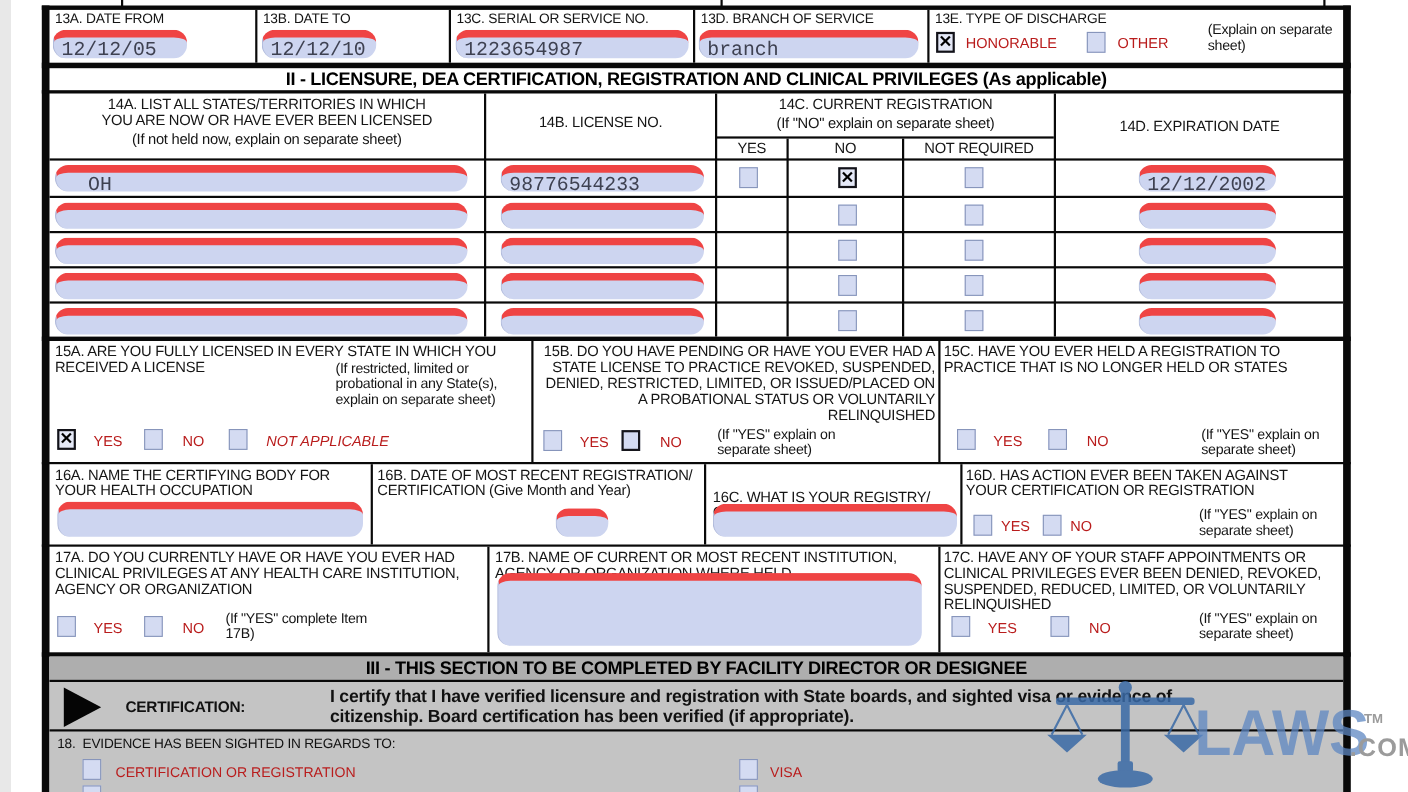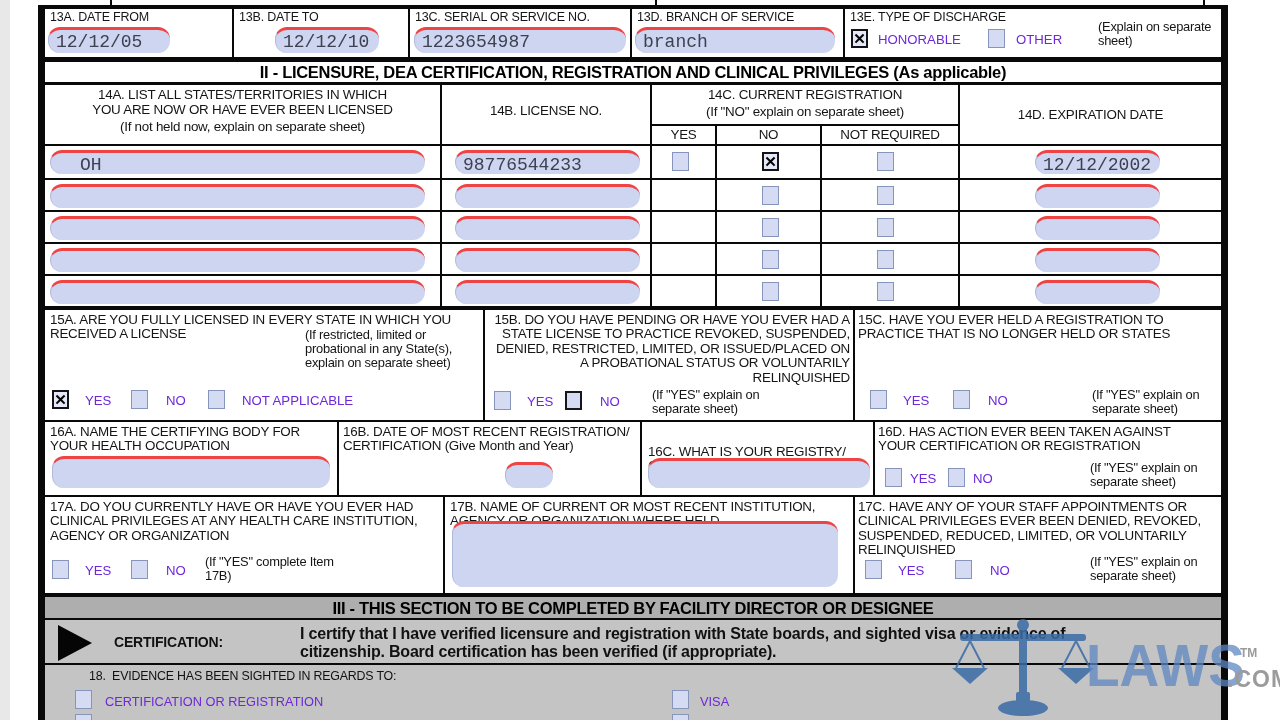--- a/index.html
+++ b/index.html
@@ -9,29 +9,29 @@
     background: #ffffff;
     font-family: "Liberation Sans", sans-serif;
     color: #111;
     overflow: hidden;
   }
   .abs { position: absolute; }
   .lbl { position:absolute; font-size:12.5px; letter-spacing:-0.2px; white-space:nowrap; color:#151515; }
   .q   { position:absolute; font-size:13.4px; line-height:14.4px; letter-spacing:-0.25px; color:#151515; }
   .qc  { text-align:center; }
   .note{ font-size:12.9px; line-height:14px; }
-  .field { position:absolute; background:#cdd5f0; border-top:3px solid #ef4444; border-left:1px solid #b0badb;border-radius:12px; }
+  .field { position:absolute; background:#cdd5f0; border-top:7px solid #ef4444; border-left:1px solid #b0badb;border-radius:12px; }
   .val { font-family:"Liberation Mono","DejaVu Sans Mono",monospace; font-size:18px; color:#3e4151; padding:2px 0 0 7px; white-space:nowrap; overflow:hidden; }
   .cb { position:absolute; width:17px; height:19px; background:#d4dbf2; border:1.5px solid #8795bb; }
   .cb.checked { border:2px solid #121218; background:#e4e8f7; }
   .cb.checked::after { content:"\2715"; position:absolute; left:0; right:0; top:0; bottom:0;
       display:flex; align-items:center; justify-content:center;
       font-size:15px; font-weight:700; color:#000; line-height:1; }
   .cb.focusbox { border:2px solid #16161c; }
-  .cblabel { position:absolute; font-size:13.2px; white-space:nowrap; color:#6d28d9; }
+  .cblabel { position:absolute; font-size:13.2px; white-space:nowrap; color:#b91c1c; }
   .vline, .hline { position:absolute; background:#090909; }
   .sechdr { position:absolute; font-weight:bold; font-size:16.5px; letter-spacing:-0.3px; text-align:center; color:#000; }
   .grey { background:#c4c4c4; }
   .tri { position:absolute; width:0; height:0; border-top:18px solid transparent; border-bottom:18px solid transparent; border-left:34px solid #050505; }
   .wm { position:absolute; z-index:6; }
 </style>
 </head>
 <body>
 
 <div class="abs" style="left:0;top:0;width:10px;height:720px;background:#e8e8e8;"></div>
@@ -42,21 +42,21 @@
 
 <div class="hline" style="left:38px;top:5px;width:1190px;height:4px;"></div>
 <div class="vline" style="left:38px;top:5px;width:7px;height:715px;"></div>
 <div class="vline" style="left:1221px;top:5px;width:7px;height:715px;"></div>
 
 <div class="lbl" style="left:50px;top:10px;">13A. DATE FROM</div>
 <div class="field val" style="left:48px;top:27px;width:122px;height:26px;">12/12/05</div>
 
 <div class="vline" style="left:232px;top:9px;width:2px;height:48px;"></div>
 <div class="lbl" style="left:239px;top:10px;">13B. DATE TO</div>
-<div class="field val" style="left:238px;top:27px;width:104px;height:26px;margin-left:37px;">12/12/10</div>
+<div class="field val" style="left:238px;top:27px;width:104px;height:26px;">12/12/10</div>
 
 <div class="vline" style="left:408px;top:9px;width:2px;height:48px;"></div>
 <div class="lbl" style="left:415px;top:10px;">13C. SERIAL OR SERVICE NO.</div>
 <div class="field val" style="left:414px;top:27px;width:212px;height:26px;">1223654987</div>
 
 <div class="vline" style="left:630px;top:9px;width:2px;height:48px;"></div>
 <div class="lbl" style="left:637px;top:10px;">13D. BRANCH OF SERVICE</div>
 <div class="field val" style="left:635px;top:27px;width:200px;height:26px;">branch</div>
 
 <div class="vline" style="left:843px;top:9px;width:2px;height:48px;"></div>
@@ -130,21 +130,21 @@
 
 <div class="hline" style="left:38px;top:306px;width:1190px;height:4px;"></div>
 
 <div class="q" style="left:50px;top:313px;width:408px;">15A. ARE YOU FULLY LICENSED IN EVERY STATE IN WHICH YOU RECEIVED A LICENSE</div>
 <div class="q note" style="left:305px;top:328px;width:182px;">(If restricted, limited or probational in any State(s), explain on separate sheet)</div>
 <div class="cb checked" style="left:52px;top:390px;"></div>
 <div class="cblabel" style="left:85px;top:393px;">YES</div>
 <div class="cb" style="left:131px;top:390px;"></div>
 <div class="cblabel" style="left:166px;top:393px;">NO</div>
 <div class="cb" style="left:208px;top:390px;"></div>
-<div class="cblabel" style="left:242px;top:393px;">NOT APPLICABLE</div>
+<div class="cblabel" style="left:242px;top:393px;font-style:italic;">NOT APPLICABLE</div>
 
 <div class="vline" style="left:483px;top:310px;width:2px;height:110px;"></div>
 <div class="q" style="left:490px;top:313px;width:360px;text-align:right;">15B. DO YOU HAVE PENDING OR HAVE YOU EVER HAD A STATE LICENSE TO PRACTICE REVOKED, SUSPENDED, DENIED, RESTRICTED, LIMITED, OR ISSUED/PLACED ON A PROBATIONAL STATUS OR VOLUNTARILY RELINQUISHED</div>
 <div class="cb" style="left:494px;top:391px;"></div>
 <div class="cblabel" style="left:527px;top:394px;">YES</div>
 <div class="cb focusbox" style="left:565px;top:391px;"></div>
 <div class="cblabel" style="left:600px;top:394px;">NO</div>
 <div class="q note" style="left:652px;top:388px;width:130px;">(If "YES" explain on separate sheet)</div>
 
 <div class="vline" style="left:853px;top:310px;width:2px;height:110px;"></div>
@@ -202,21 +202,21 @@
 <div class="abs" style="left:45px;top:597px;width:1176px;height:21px;background:#aeaeae;"></div>
 <div class="sechdr" style="left:45px;top:598px;width:1176px;height:20px;line-height:20px;">III - THIS SECTION TO BE COMPLETED BY FACILITY DIRECTOR OR DESIGNEE</div>
 <div class="hline" style="left:45px;top:618px;width:1176px;height:2px;"></div>
 
 <div class="tri" style="left:58px;top:625px;"></div>
 <div class="abs" style="left:114px;top:634px;font-size:14px;font-weight:bold;letter-spacing:-0.2px;">CERTIFICATION:</div>
 <div class="abs" style="left:300px;top:625px;width:845px;font-size:16px;font-weight:bold;line-height:17.5px;letter-spacing:-0.2px;">I certify that I have verified licensure and registration with State boards, and sighted visa or evidence of citizenship. Board certification has been verified (if appropriate).</div>
 
 <div class="hline" style="left:45px;top:663px;width:1176px;height:2px;"></div>
 
-<div class="abs" style="left:52px;top:669px;font-size:12.4px;letter-spacing:-0.2px;white-space:pre;margin-left:37px;">18.  EVIDENCE HAS BEEN SIGHTED IN REGARDS TO:</div>
+<div class="abs" style="left:52px;top:669px;font-size:12.4px;letter-spacing:-0.2px;white-space:pre;">18.  EVIDENCE HAS BEEN SIGHTED IN REGARDS TO:</div>
 <div class="cb" style="left:75px;top:690px;"></div>
 <div class="cblabel" style="left:105px;top:694px;font-size:12.8px;">CERTIFICATION OR REGISTRATION</div>
 <div class="cb" style="left:672px;top:690px;"></div>
 <div class="cblabel" style="left:700px;top:694px;font-size:12.8px;">VISA</div>
 
 <div class="cb" style="left:75px;top:714px;"></div>
 <div class="cb" style="left:672px;top:714px;"></div>
 
 <div class="wm" style="left:948px;top:618px;width:150px;height:100px;opacity:0.85;">
   <svg width="150" height="100" viewBox="0 0 150 100" xmlns="http://www.w3.org/2000/svg">

